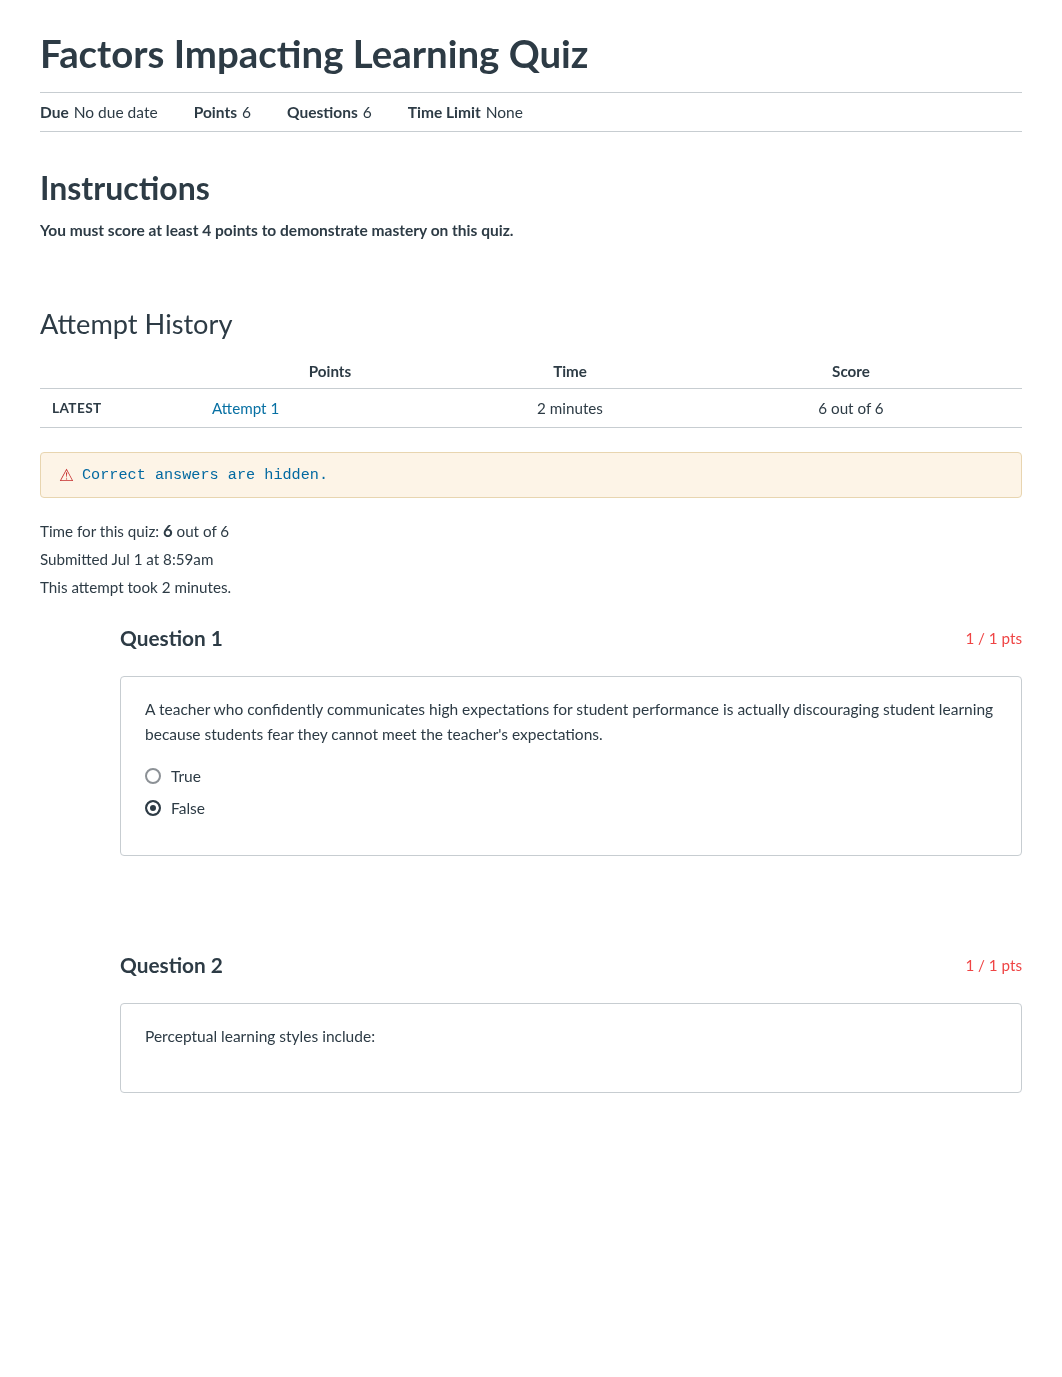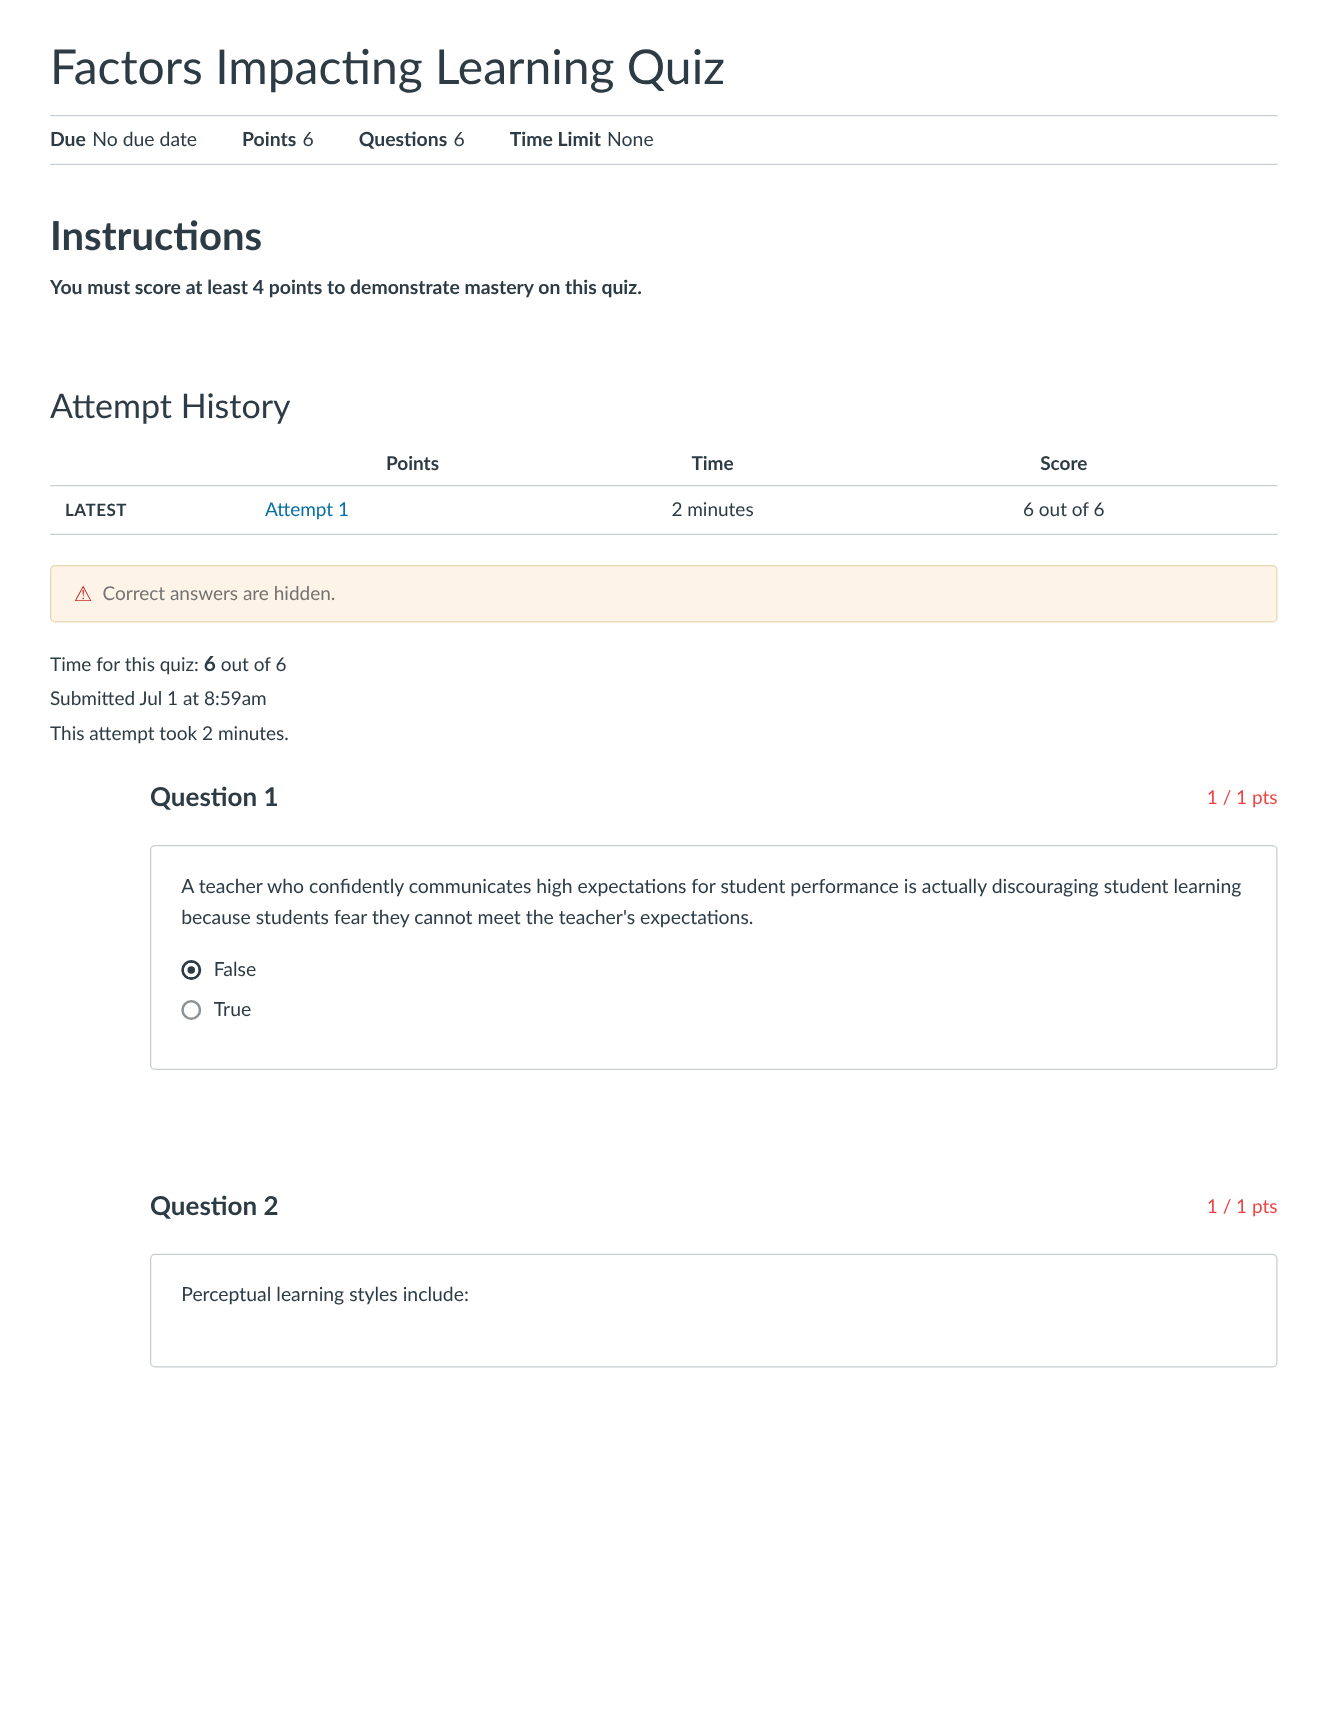--- a/index.html
+++ b/index.html
@@ -12,21 +12,21 @@
     }
 
     .page-container {
       max-width: 1062px;
       margin: 0 auto;
       padding: 30px 40px 60px 40px;
     }
 
     .quiz-title {
       font-size: 2.4em;
-      font-weight: 400;
+      font-weight: 700;
       margin-bottom: 16px;
       line-height: 1.2;
     }
 
     .quiz-meta-bar {
       display: flex;
       flex-direction: row;
       align-items: center;
       gap: 36px;
       border-top: 1px solid #c7cdd1;
@@ -118,21 +118,22 @@
       gap: 8px;
       font-size: 0.95em;
     }
 
     .notice-icon {
       color: #c62f2f;
       font-size: 1.1em;
     }
 
     .notice-text {
-      color: #737373;
+      color: #0369a1;
+      font-family: Liberation Mono, monospace;
     }
 
     .score-info {
       font-size: 0.95em;
       line-height: 1.8;
       margin-bottom: 24px;
     }
 
     .score-bold {
       font-weight: 700;
@@ -274,26 +275,26 @@
   </div>
 
   <div class="question-block">
     <div class="question-header">
       <span class="question-title">Question 1</span>
       <span class="question-points">1 / 1 pts</span>
     </div>
     <div class="question-card">
       <p class="question-text">A teacher who confidently communicates high expectations for student performance is actually discouraging student learning because students fear they cannot meet the teacher's expectations.</p>
       <div class="answer-option">
+        <div class="radio-circle"></div>
+        <span>True</span>
+      </div>
+      <div class="answer-option">
         <div class="radio-circle selected"></div>
         <span>False</span>
-      </div>
-      <div class="answer-option">
-        <div class="radio-circle"></div>
-        <span>True</span>
       </div>
     </div>
   </div>
 
   <div class="spacer"></div>
   <div class="spacer"></div>
 
   <div class="question-block">
     <div class="question-header">
       <span class="question-title">Question 2</span>

